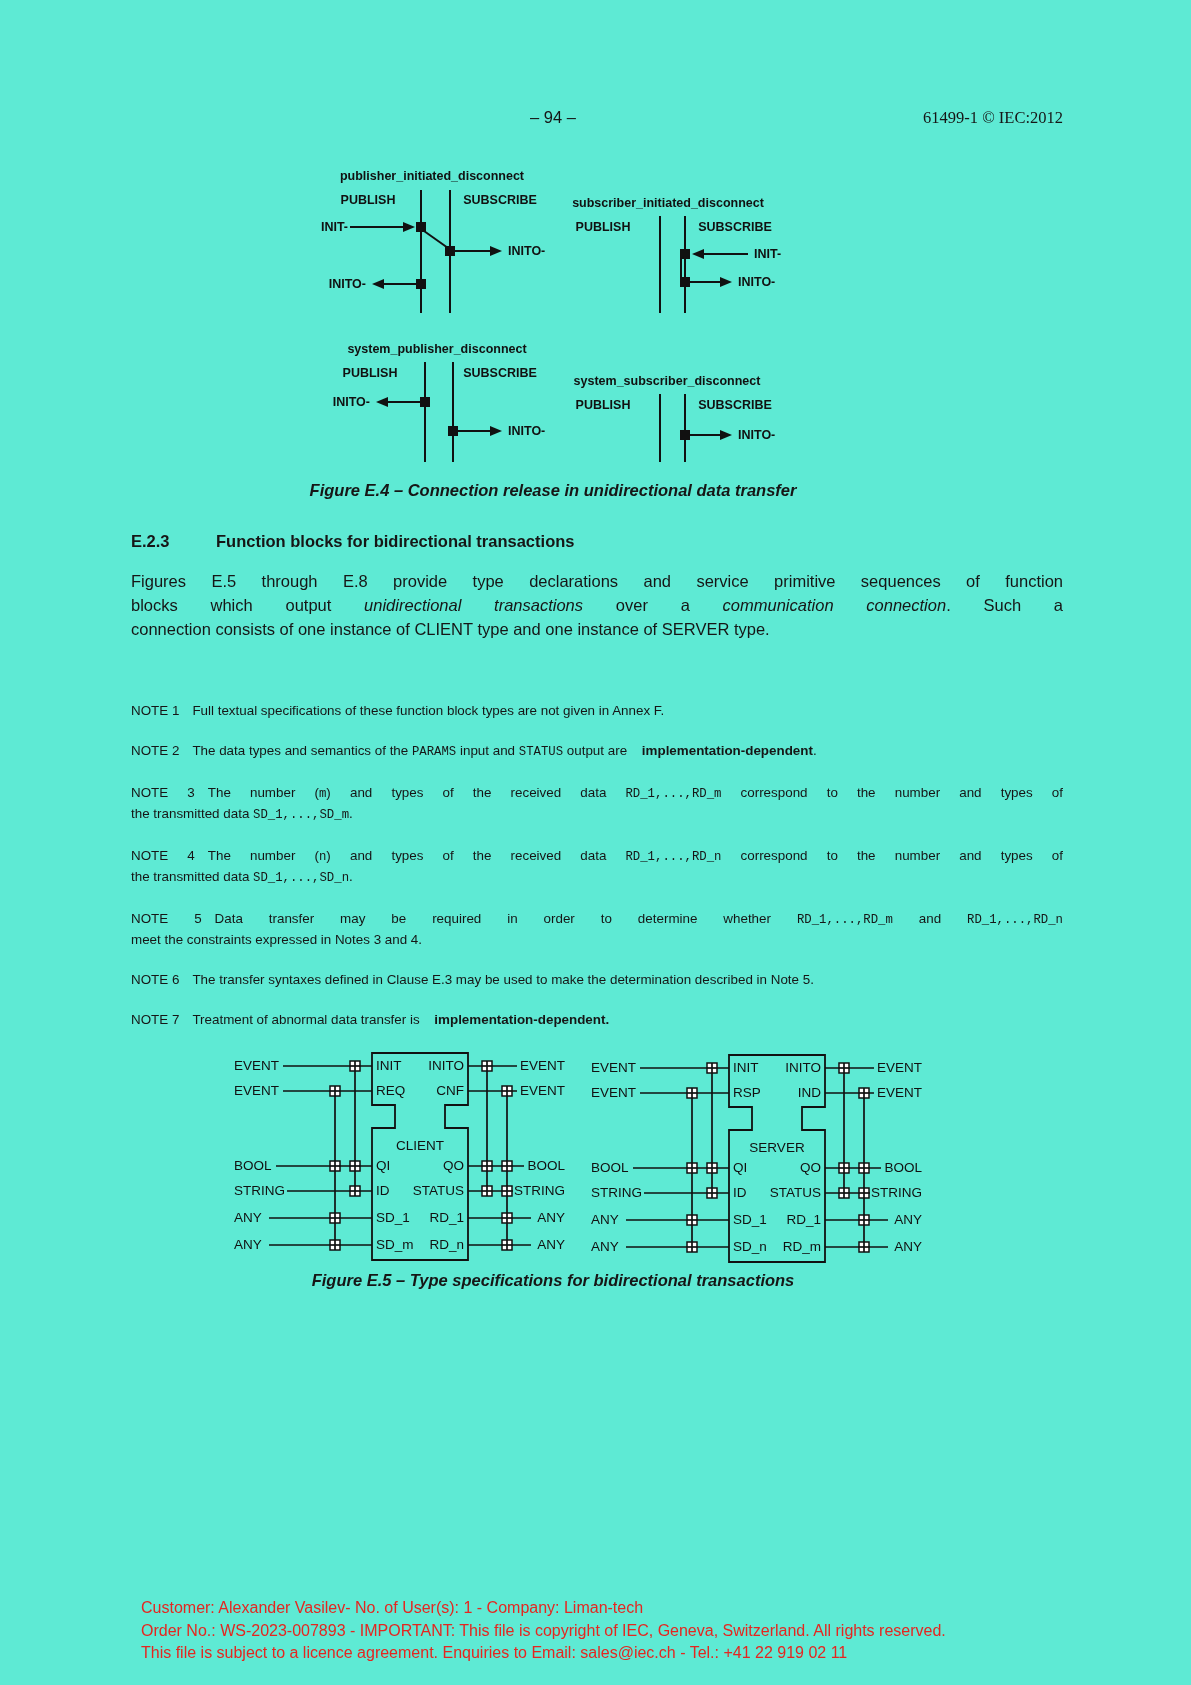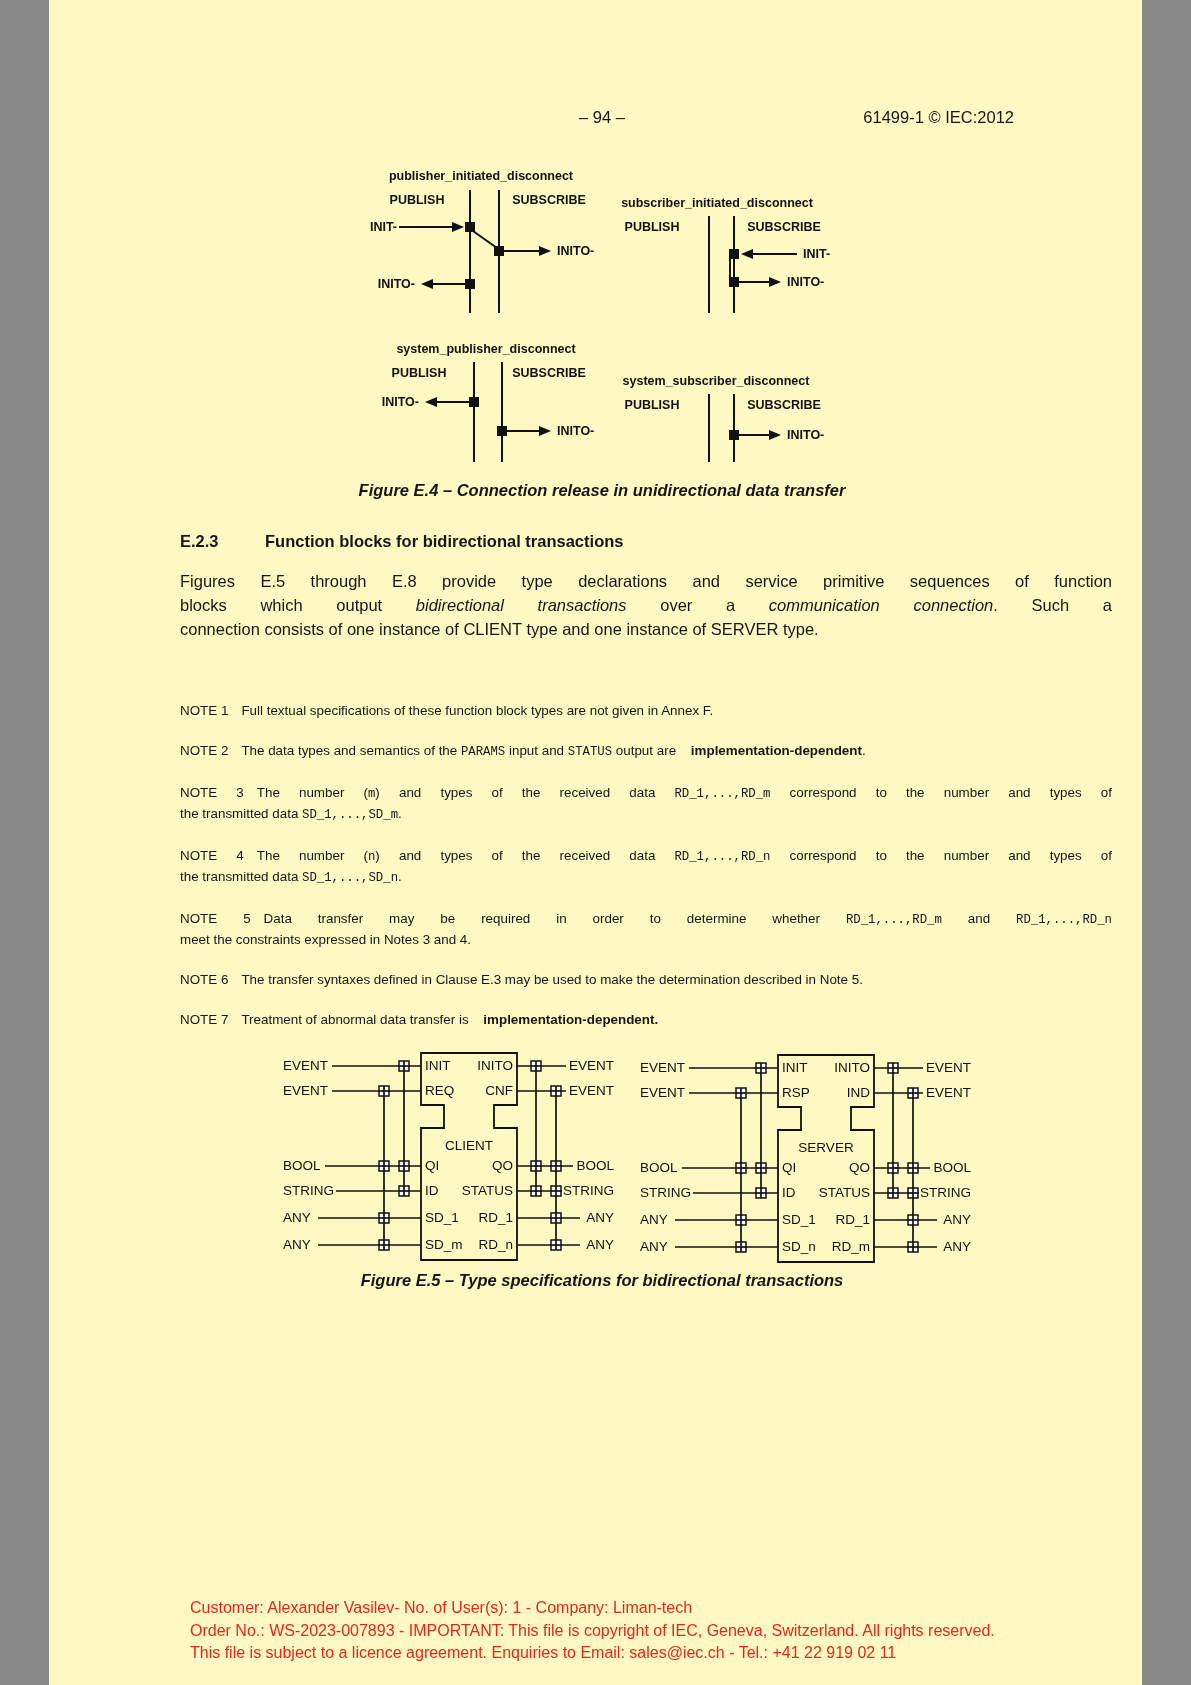--- a/index.html
+++ b/index.html
@@ -1,19 +1,19 @@
 <!DOCTYPE html>
 <html><head>
 <meta charset="utf-8">
 <style>
   html,body{margin:0;padding:0;background:#888;}
-  .page{position:relative;width:1093px;height:1685px;background:#fef9c3;
+  .page{position:relative;width:1191px;height:1685px;background:#5eead4;
         font-family:"Liberation Sans",sans-serif;color:#161616;overflow:hidden;margin:0 auto;}
   .hdr-num{position:absolute;top:108px;left:0;width:1106px;text-align:center;font-size:16.5px;}
-  .hdr-ref{position:absolute;top:108px;right:128px;font-size:16.5px;}
+  .hdr-ref{position:absolute;top:108px;right:128px;font-size:16.5px;font-family:Liberation Serif, serif;}
   .caption{position:absolute;left:0;width:1106px;text-align:center;font-weight:bold;font-size:16.5px;font-style:italic;}
   .cap-e4{top:481px;}
   .cap-e5{top:1271px;}
   .heading{position:absolute;top:532px;left:131px;font-weight:bold;font-size:16.5px;display:flex;}
   .heading .num{width:85px;}
   .para{position:absolute;top:569px;left:131px;width:932px;font-size:16.5px;line-height:24px;}
   .jfull{text-align:justify;text-align-last:justify;}
   .notes{position:absolute;top:701px;left:131px;width:932px;font-size:13.4px;line-height:19px;}
   .note{margin-bottom:21px;}
   .note-label{margin-right:13px;}
@@ -126,21 +126,21 @@
 
   <div class="caption cap-e4">Figure E.4 – Connection release in unidirectional data transfer</div>
 
   <div class="heading">
     <span class="num">E.2.3</span>
     <span>Function blocks for bidirectional transactions</span>
   </div>
 
   <div class="para">
       <div class="jfull"><span>Figures E.5 through E.8 provide type declarations and service primitive sequences of function</span></div>
-      <div class="jfull"><span>blocks which output </span><span class="seg-italic">bidirectional transactions</span><span> over a </span><span class="seg-italic">communication connection</span><span>. Such a</span></div>
+      <div class="jfull"><span>blocks which output </span><span class="seg-italic">unidirectional transactions</span><span> over a </span><span class="seg-italic">communication connection</span><span>. Such a</span></div>
       <div><span>connection consists of one instance of CLIENT type and one instance of SERVER type.</span></div>
     </div>
 
   <div class="notes">
       <div class="note">
         <div><span class="note-label">NOTE 1</span><span>Full textual specifications of these function block types are not given in Annex F.</span></div>
       </div>
       <div class="note">
         <div><span class="note-label">NOTE 2</span><span>The data types and semantics of the </span><span class="seg-code">PARAMS</span><span> input and </span><span class="seg-code">STATUS</span><span> output are </span><span class="seg-bold">implementation-dependent</span><span>.</span></div>
       </div>

